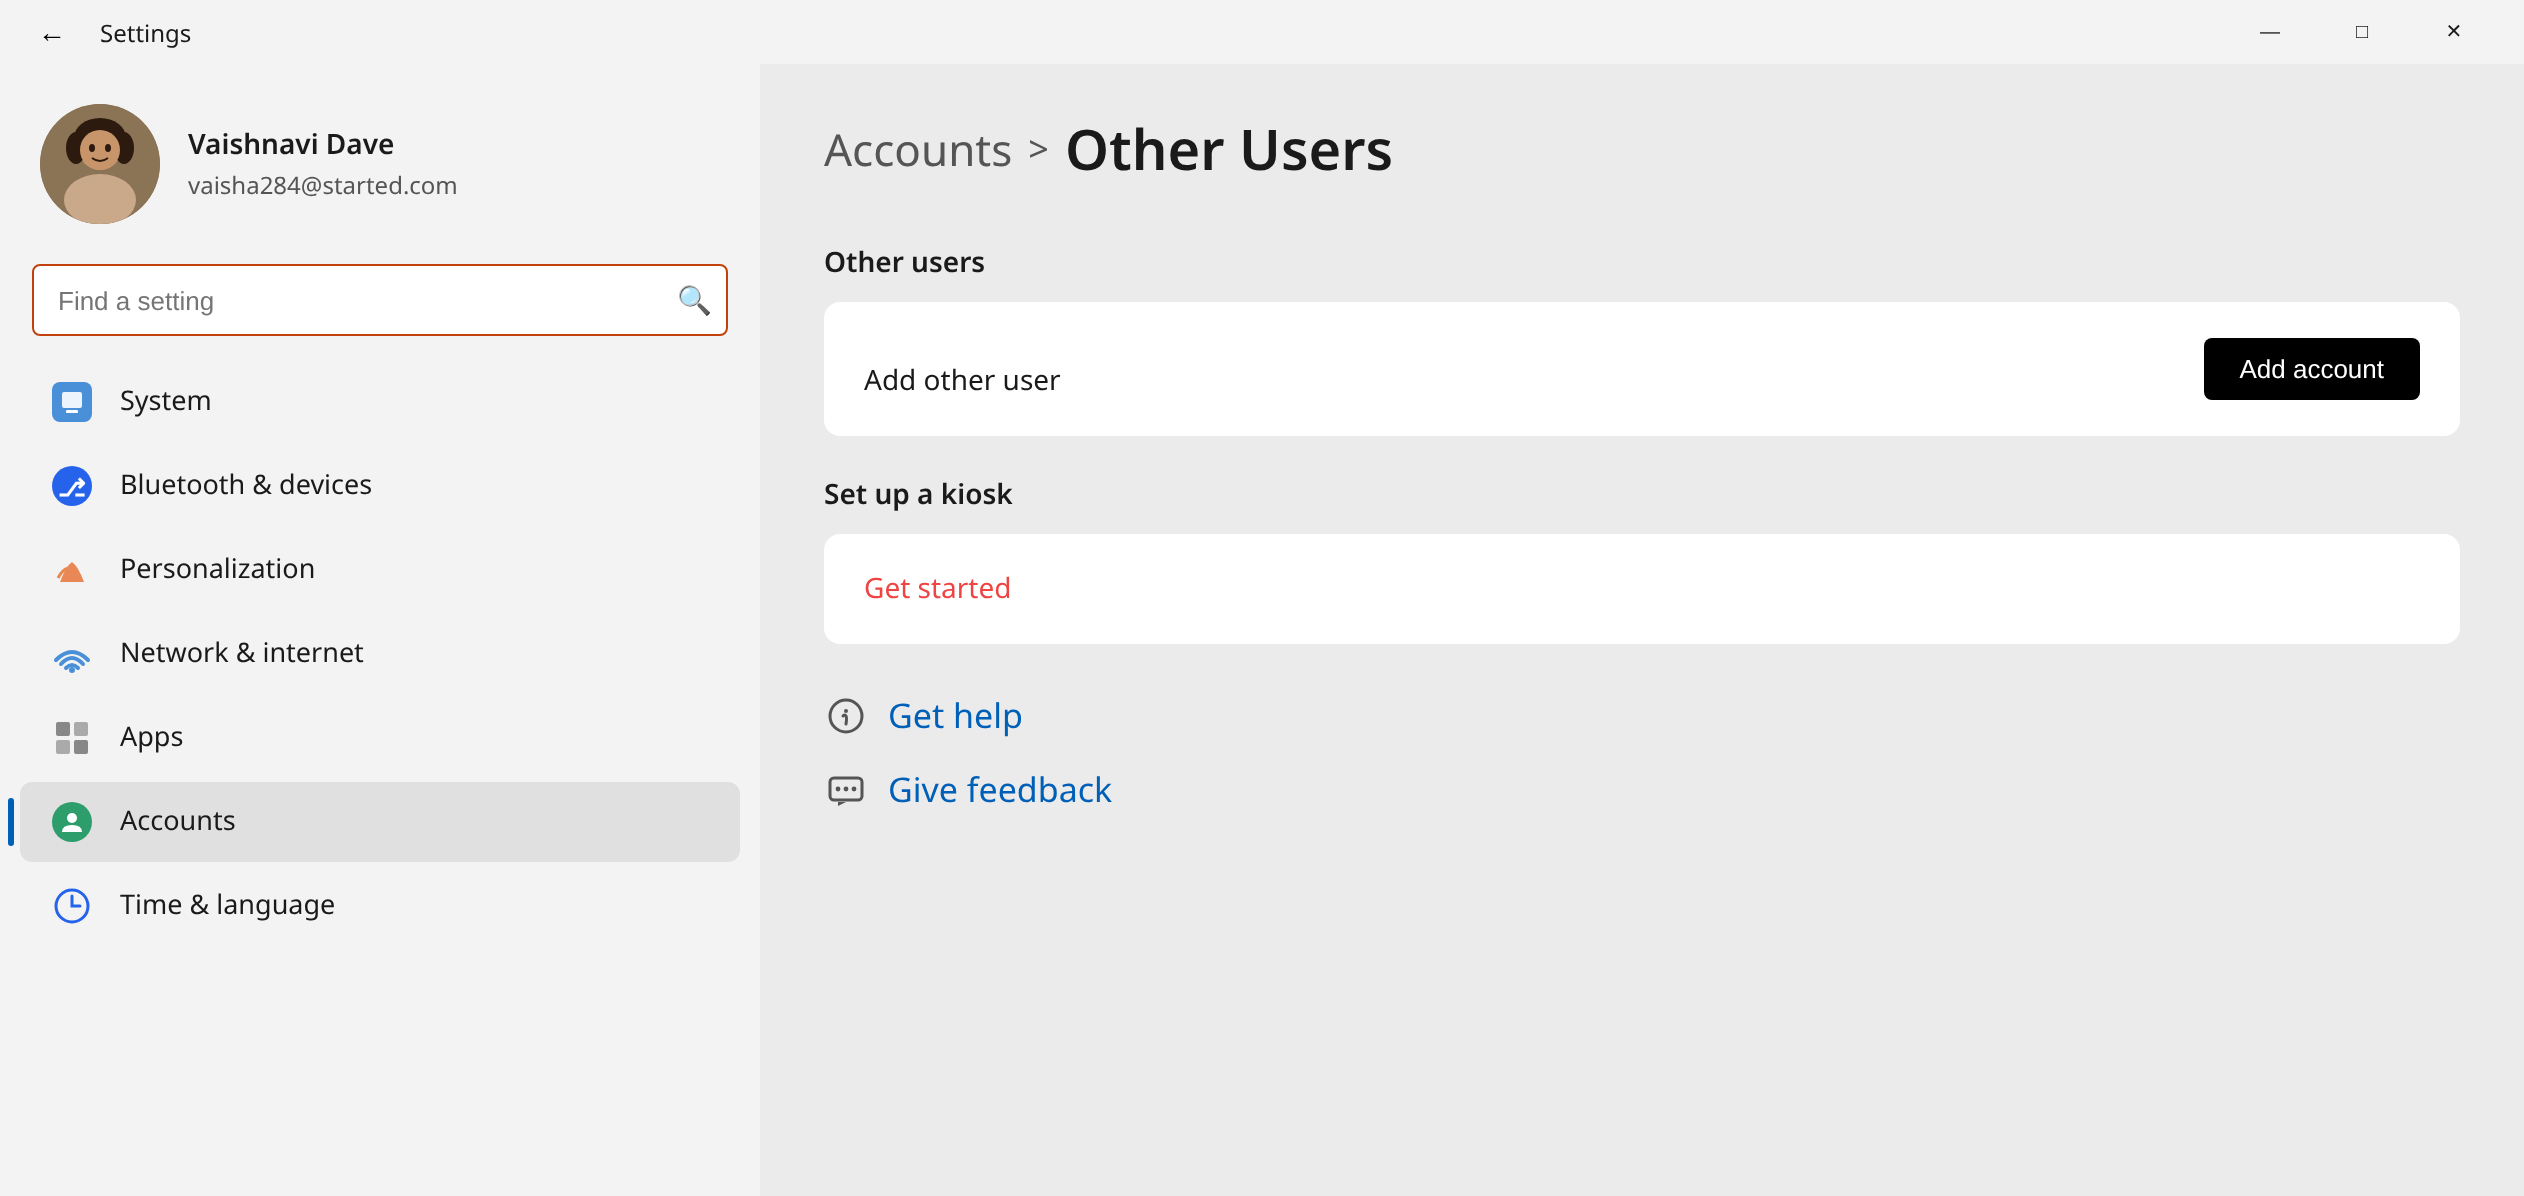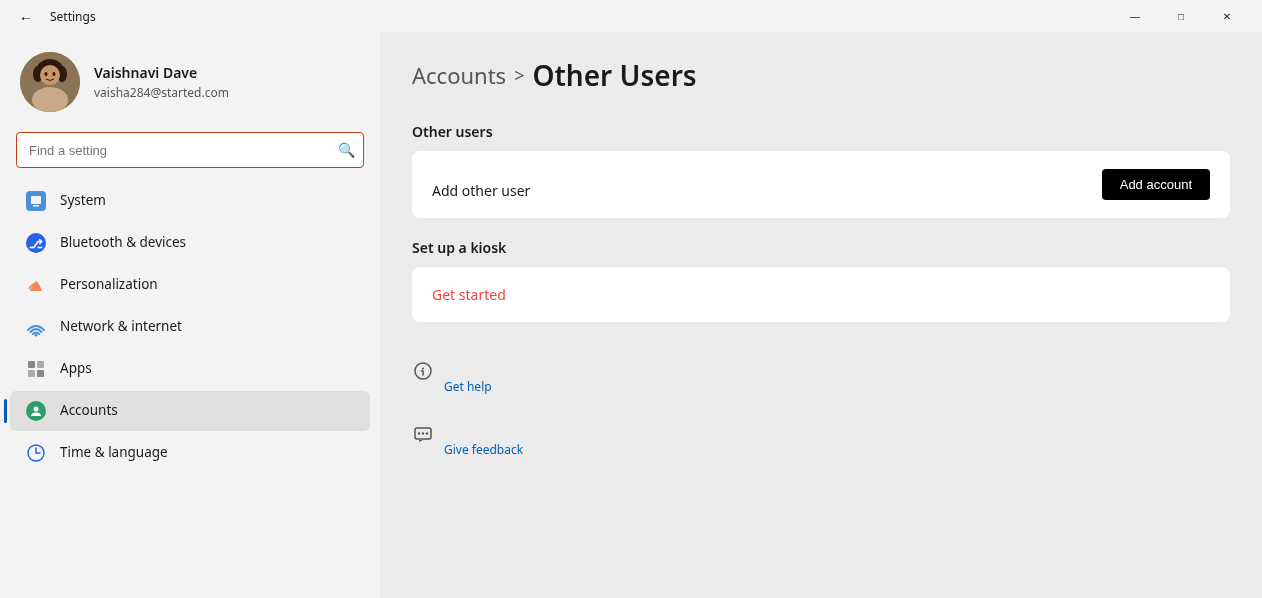--- a/index.html
+++ b/index.html
@@ -247,24 +247,23 @@
     .help-link-icon {
       width: 22px;
       height: 22px;
       display: flex;
       align-items: center;
       justify-content: center;
       color: #555;
       font-size: 16px;
     }
     .help-link-text {
-      font-size: 12px;
+      font-size: 17px;
       color: #005fb7;
       text-decoration: none;
-      margin-top: 32px;
     }
 
     
     .icon-system { background: #4a90d9; border-radius: 4px; }
   </style>
 </head>
 <body>
 
 <div class="titlebar">
   <button class="titlebar-back">←</button>

